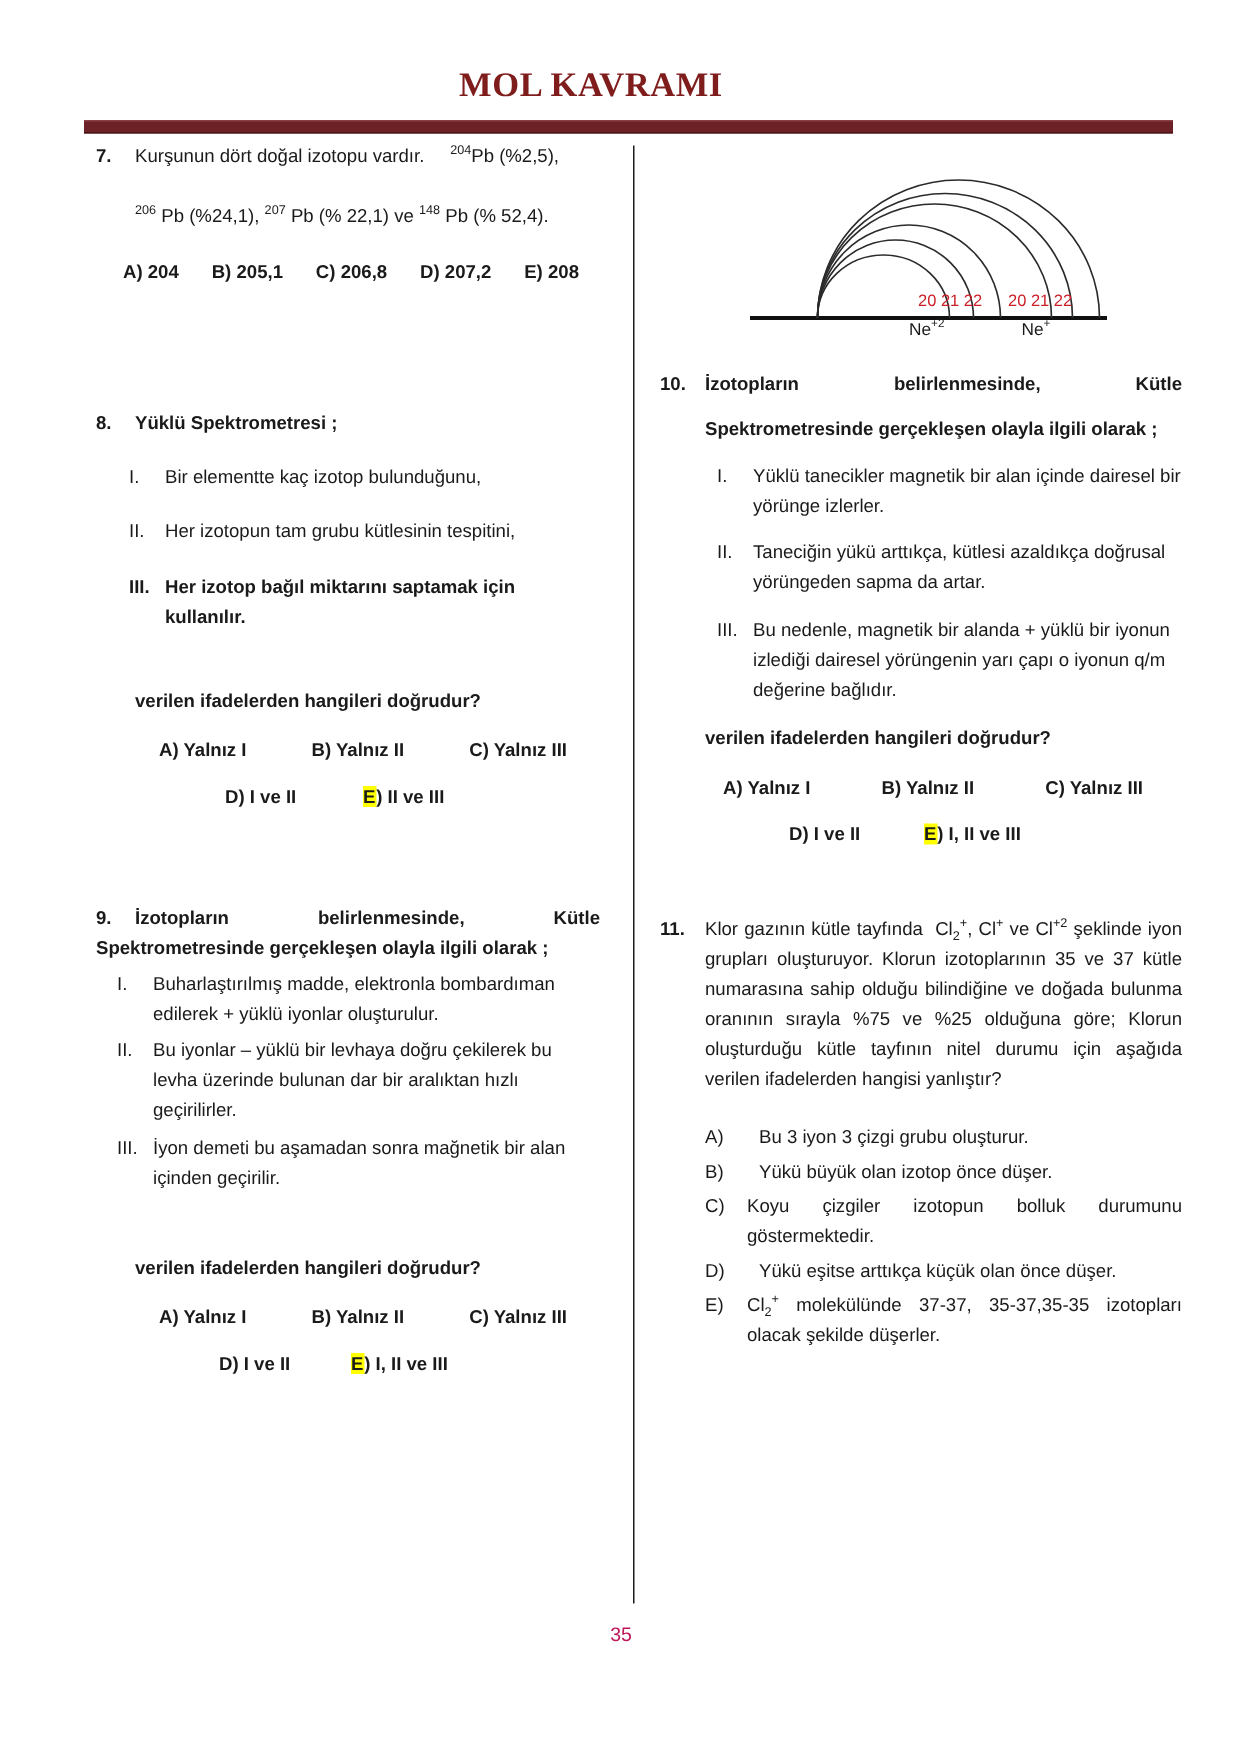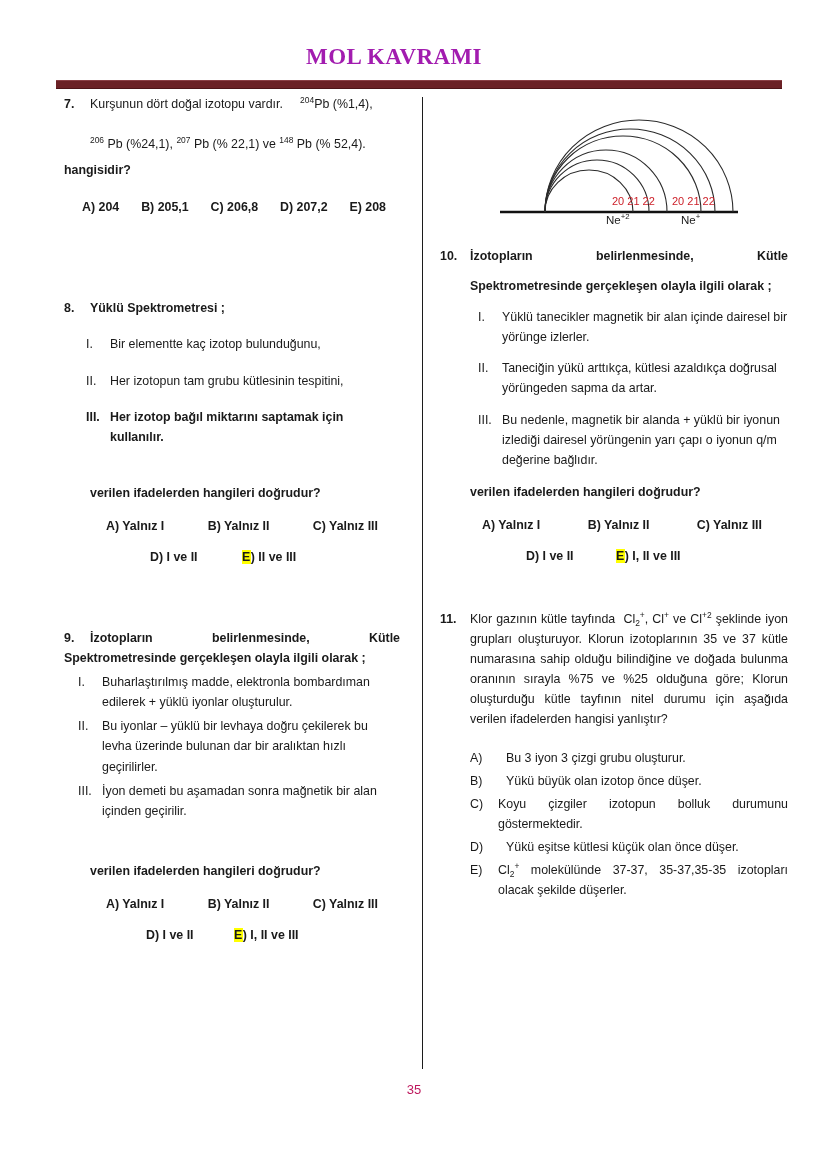--- a/index.html
+++ b/index.html
@@ -25,21 +25,21 @@
     left: 0;
     top: 44px;
     width: 828px;
     text-align: center;
   }
   .header-title {
     font-family: "Liberation Serif", serif;
     font-weight: bold;
     font-size: 23px;
     letter-spacing: 0.4px;
-    color: #a21caf;
+    color: #7f1d1d;
     padding-right: 40px;
     margin-top: 16px;
   }
   .header-rule {
     position: absolute;
     left: 56px;
     top: 80px;
     width: 726px;
     height: 7px;
     background: #6b2126;
@@ -193,30 +193,29 @@
 
   <div class="col-divider"></div>
 
   <div class="col-left">
 
     <div class="q">
       <div class="q-head">
         <span class="q-num">7.</span>
         <span class="q-body">
           <span>Kurşunun dört doğal izotopu vardır.</span>
-          &nbsp;&nbsp;&nbsp;&nbsp;<sup>204</sup><span>Pb (%1,4),</span>
+          &nbsp;&nbsp;&nbsp;&nbsp;<sup>204</sup><span>Pb (%2,5),</span>
           <br>
           <span style="display:inline-block;height:6px"></span><br>
           <sup>206</sup>&nbsp;<span>Pb (%24,1),</span>
           <sup>207</sup>&nbsp;<span>Pb (% 22,1) ve</span>
           <sup>148</sup>&nbsp;<span>Pb (% 52,4).</span>
         </span>
       </div>
 
-      <div class="txt b" style="margin-top:6px">hangisidir?</div>
 
       <div class="opts-row" style="margin-top:20px; padding-left:18px; justify-content:space-between; width:304px;">
         <span class="opt">A) 204</span>
         <span class="opt">B) 205,1</span>
         <span class="opt">C) 206,8</span>
         <span class="opt">D) 207,2</span>
         <span class="opt">E)  208</span>
       </div>
     </div>
 
@@ -377,21 +376,21 @@
         <div class="alist">
           <span class="alist-letter">B)</span>
           <span class="alist-txt" style="padding-left:8px">Yükü büyük olan izotop önce düşer.</span>
         </div>
         <div class="alist">
           <span class="alist-letter">C)</span>
           <span class="alist-txt just">Koyu     çizgiler     izotopun     bolluk     durumunu göstermektedir.</span>
         </div>
         <div class="alist">
           <span class="alist-letter">D)</span>
-          <span class="alist-txt" style="padding-left:8px">Yükü eşitse kütlesi küçük olan önce düşer.</span>
+          <span class="alist-txt" style="padding-left:8px">Yükü eşitse arttıkça küçük olan önce düşer.</span>
         </div>
         <div class="alist">
           <span class="alist-letter">E)</span>
           <span class="alist-txt just"><span><span>Cl</span><sub>2</sub><sup>+</sup></span> <span>molekülünde  37-37,  35-37,35-35  izotopları olacak şekilde düşerler.</span></span>
         </div>
       </div>
     </div>
 
   </div>
 

